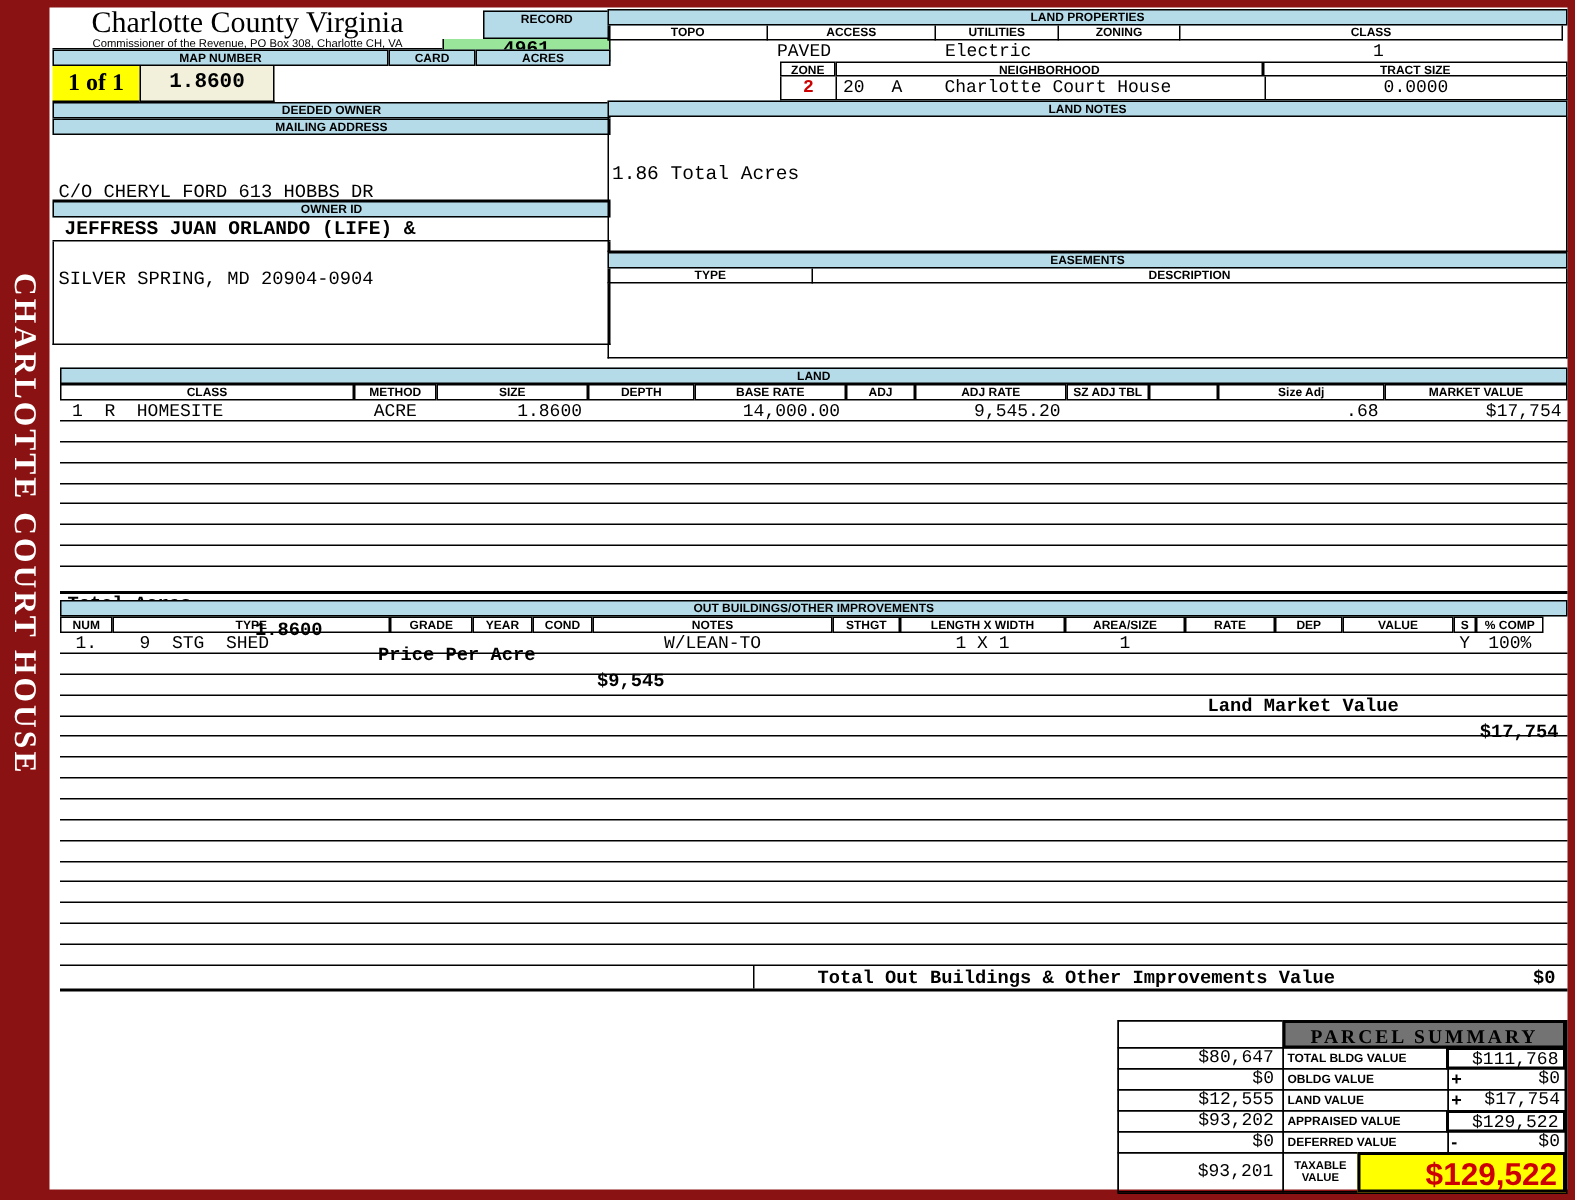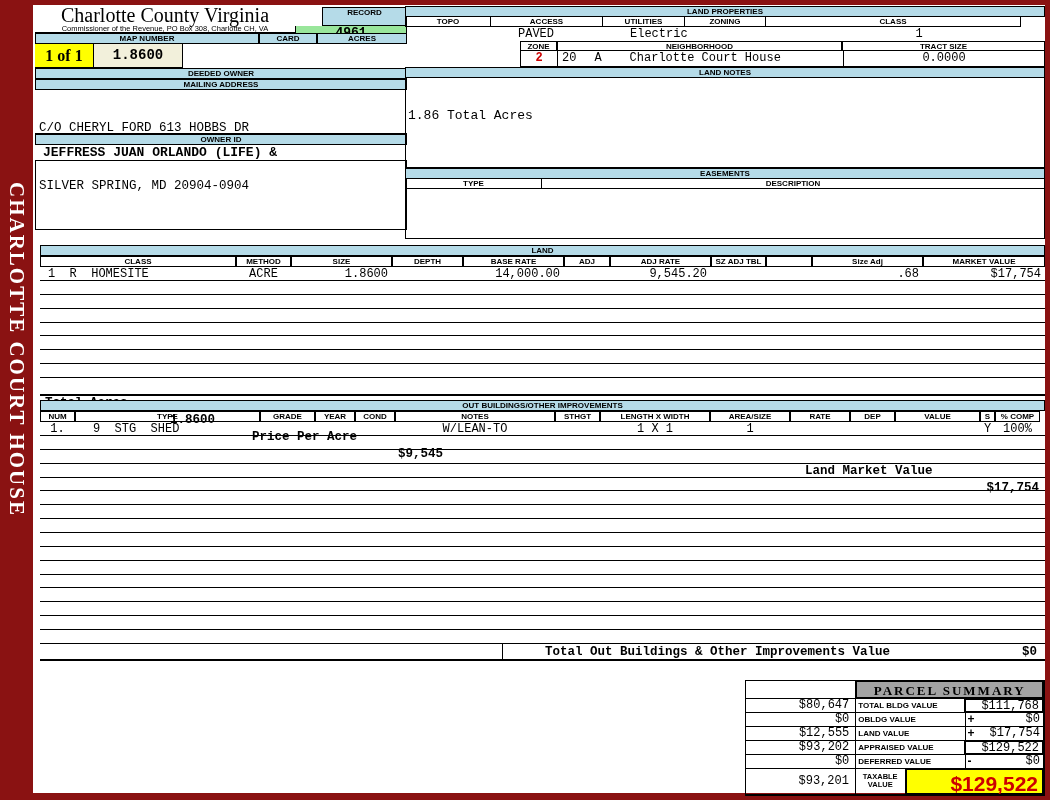--- a/index.html
+++ b/index.html
@@ -80,40 +80,40 @@
   .empty-rows .empty-row { flex:1; }
 
   
   .lc0{width:196px;} .lc1{width:55px;text-align:center;} .lc2{width:101px;} .lc3{width:71px;}
   .lc4{width:101px;} .lc5{width:46px;} .lc6{width:101px;} .lc7{width:55px;} .lc8{width:46px;}
   .lc9{width:111px;} .lc10{width:122px;}
   
   .oc0{width:35px;text-align:center;} .oc1{width:185px;padding-left:18px;} .oc2{width:55px;}
   .oc3{width:40px;} .oc4{width:40px;} .oc5{width:160px;text-align:center;} .oc6{width:45px;}
   .oc7{width:110px;text-align:center;} .oc8{width:80px;text-align:center;} .oc9{width:60px;}
-  .oc10{width:45px;} .oc11{width:85px;} .oc12{width:15px;text-align:center;} .oc13{width:45px;text-align:center;}
+  .oc10{width:45px;} .oc11{width:74px;} .oc12{width:15px;text-align:center;} .oc13{width:45px;text-align:center;}
 
   .land-totals { position:relative; height:18px; border-bottom:2px solid #000;
     font-size:12.5px; font-weight:bold; line-height:17px; }
   .land-totals span { position:absolute; }
   .lt-acres-label{left:5px;} .lt-acres-value{left:130px;} .lt-ppa-label{left:212px;}
   .lt-ppa-value{left:358px;} .lt-lmv-label{left:765px;} .lt-lmv-value{right:6px;}
   .ob-total { display:flex; height:17px; border-bottom:2px solid #000; font-size:12.5px;
     font-weight:bold; line-height:16px; }
   .ob-total .spacer { width:463px; border-right:1px solid #000; }
   .ob-total .label { padding-left:42px; }
   .ob-total .value { flex:1; text-align:right; padding-right:8px; }
 
   
   .parcel-summary { position:absolute; left:712px; top:675px; width:300px;
     border:1px solid #000; }
   .ps-row { display:flex; }
   .ps-cell { border:1px solid #000; margin:-1px 0 0 -1px; }
   .ps-left { width:116px; text-align:right; padding-right:6px; font-size:12px; line-height:13px; }
-  .ps-title { width:197px; background:#a3a3a3; text-align:center; font-size:13px;
+  .ps-title { width:197px; background:#737373; text-align:center; font-size:13px;
     font-weight:bold; font-family:"Liberation Serif", serif; letter-spacing:2px; line-height:17px; }
   .ps-header { height:18px; } .ps-header .ps-left { line-height:17px; }
   .ps-data { height:14px; }
   .ps-label { width:115px; font-size:8px; font-weight:bold; padding:2px 0 0 2px; }
   .ps-value { width:83px; font-size:12px; line-height:13px; display:flex; }
   .ps-op { width:12px; padding-left:2px; font-weight:bold; }
   .ps-num { flex:1; text-align:right; padding-right:3px; }
   .ps-strong { border-width:2px; }
   .ps-taxable { height:26px; }
   .ps-taxable .ps-left { line-height:24px; }
@@ -156,21 +156,21 @@
         <div class="mailing-line2">SILVER SPRING, MD 20904-0904</div>
       </div>
       <div class="bar">OWNER ID</div>
       <div class="owner-id-value mono">JEFFRESS JUAN ORLANDO (LIFE) &amp;</div>
       <div class="left-empty-box"></div>
     </div>
 
     <div class="right-box">
       <div class="bar">LAND PROPERTIES</div>
       <div class="lp-headers">
-        <div class="hcell" style="width:86px">TOPO</div>
+        <div class="hcell" style="width:107px">TOPO</div>
         <div class="hcell" style="width:112px">ACCESS</div>
         <div class="hcell" style="width:82px">UTILITIES</div>
         <div class="hcell" style="width:81px">ZONING</div>
         <div class="hcell" style="width:255px">CLASS</div>
       </div>
       <div class="lp-values mono">
         <div style="width:110px"></div>
         <div style="width:112px">PAVED</div>
         <div style="width:82px">Electric</div>
         <div style="width:81px"></div>

